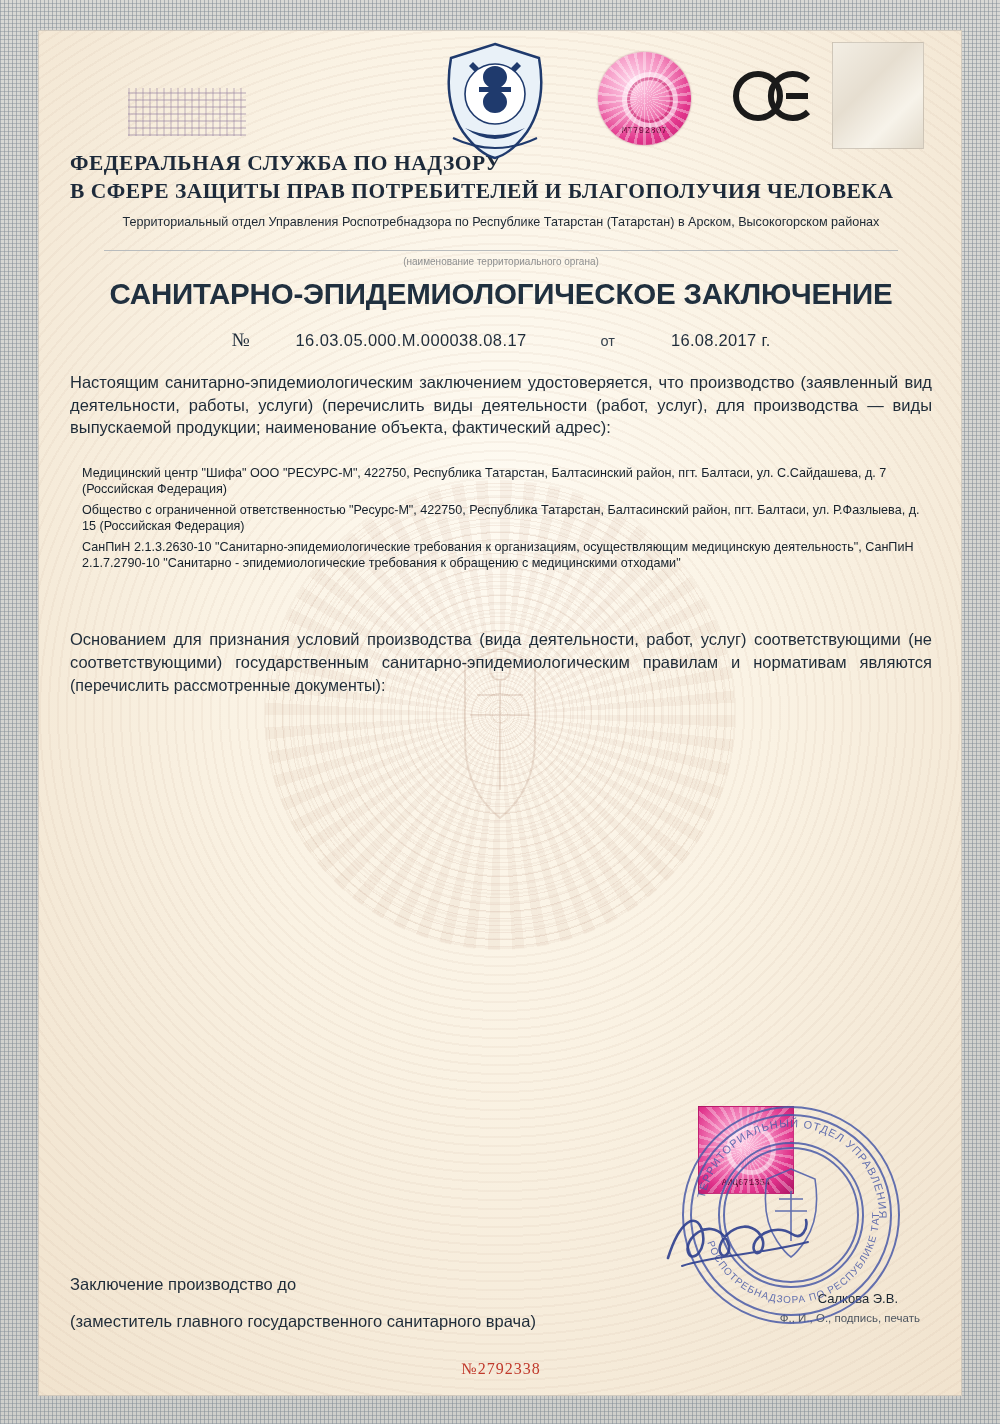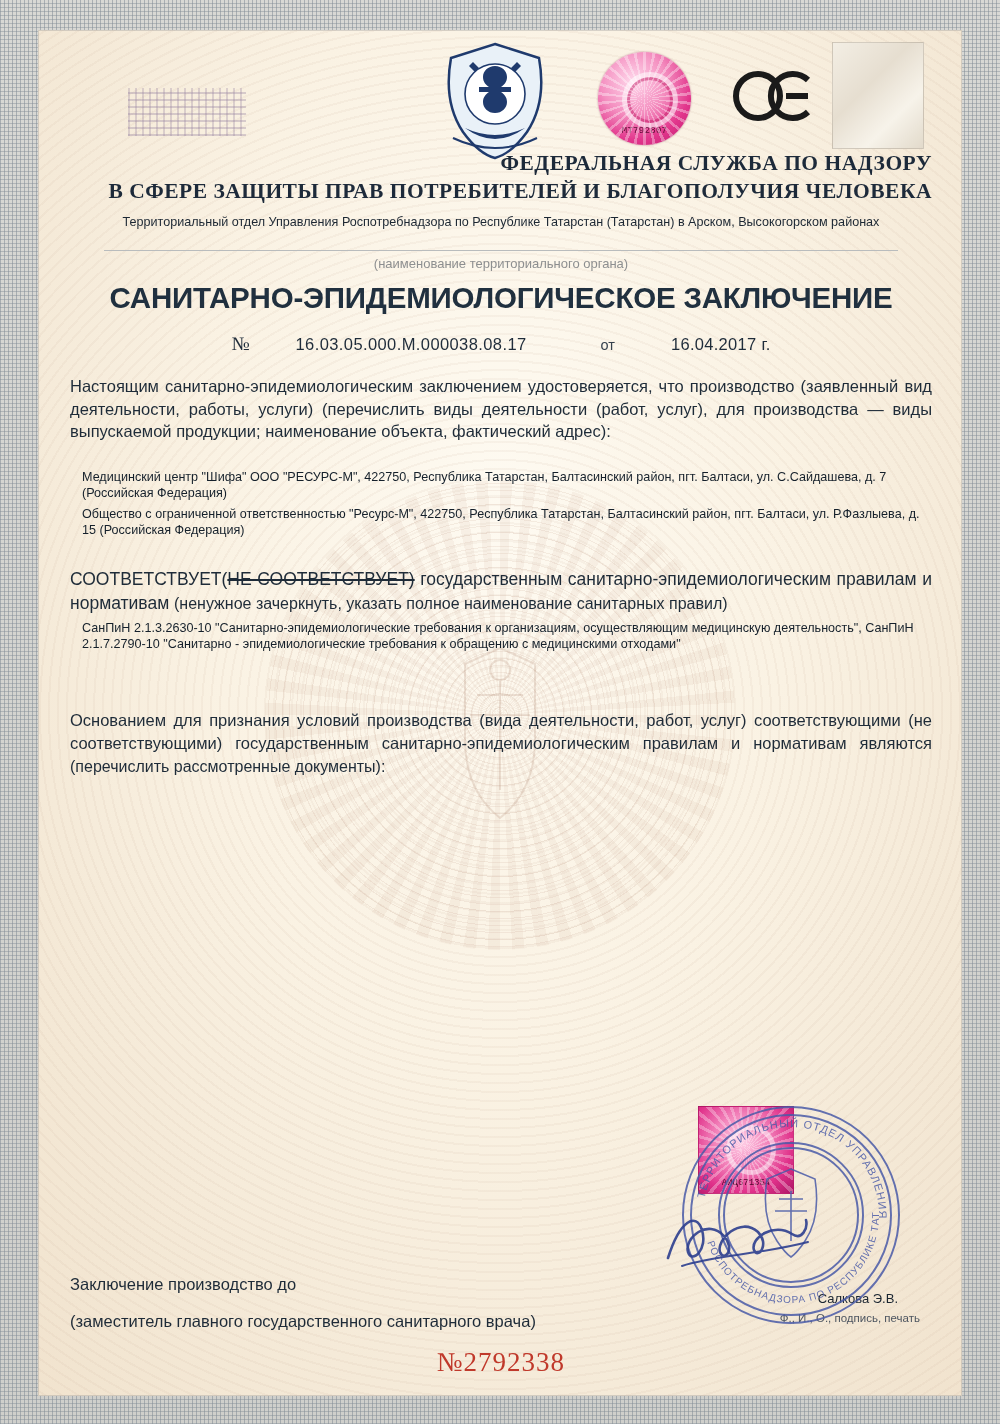--- a/index.html
+++ b/index.html
@@ -153,40 +153,40 @@
     top: 58px;
     width: 118px;
     height: 48px;
     background:
       repeating-linear-gradient(0deg, rgba(150,130,160,.35) 0 2px, rgba(255,255,255,0) 2px 7px),
       repeating-linear-gradient(90deg, rgba(150,130,160,.30) 0 2px, rgba(255,255,255,0) 2px 7px);
   }
 
   h1.org-line1, h1.org-line2 {
     margin: 0;
-    text-align: right;
+    text-align: left;
     font-family: "Liberation Serif", serif;
     font-weight: bold;
     color: #1d2a3a;
     letter-spacing: .5px;
   }
   .org-line1 { font-size: 21.5px; line-height: 26px; }
   .org-line2 { font-size: 21.5px; line-height: 30px; }
 
   .territorial {
     margin: 8px 40px 0 40px;
     text-align: center;
     font-size: 12.6px;
     line-height: 16px;
     color: #1c2733;
   }
   .organ-caption {
     margin-top: 26px;
     text-align: center;
-    font-size: 13px;
+    font-size: 10px;
     color: #8d8f90;
     position: relative;
   }
   .organ-caption .rule {
     position: absolute;
     top: -6px;
     left: 34px; right: 34px;
     border-top: 1px solid #b9bcbd;
   }
 
@@ -299,21 +299,21 @@
     font-size: 11.5px;
     color: #4d5560;
   }
 
   .serial {
     position: absolute;
     left: 0; right: 0;
     bottom: 16px;
     text-align: center;
     font-family: "Liberation Serif", serif;
-    font-size: 27px;
+    font-size: 16px;
     color: #c0392b;
     letter-spacing: 1px;
   }
 
   
   .holo-sq {
     position: absolute;
     left: 628px;
     bottom: 200px;
     width: 94px;
@@ -422,34 +422,31 @@
       <span class="rule"></span>
       <span>(наименование территориального органа)</span>
     </div>
 
     <h2 class="doc-title">САНИТАРНО-ЭПИДЕМИОЛОГИЧЕСКОЕ ЗАКЛЮЧЕНИЕ</h2>
 
     <div class="numline">
       <span class="nsym">№</span>
       <span class="nval">16.03.05.000.М.000038.08.17</span>
       <span class="ot">от</span>
-      <span class="dval">16.04.2017 г.</span>
+      <span class="dval">16.08.2017 г.</span>
     </div>
 
     <div class="para">Настоящим  санитарно-эпидемиологическим  заключением  удостоверяется,  что производство  (заявленный  вид  деятельности,  работы,  услуги)  (перечислить  виды деятельности  (работ,  услуг),  для  производства — виды  выпускаемой  продукции;  наименование объекта, фактический адрес):</div>
 
 
     <div class="filled gap-top">Медицинский центр "Шифа" ООО "РЕСУРС-М", 422750, Республика Татарстан, Балтасинский район, пгт. Балтаси, ул. С.Сайдашева, д. 7 (Российская Федерация)</div>
 
 
     <div class="filled">Общество с ограниченной ответственностью "Ресурс-М", 422750, Республика Татарстан, Балтасинский район, пгт. Балтаси, ул. Р.Фазлыева, д. 15 (Российская Федерация)</div>
 
-    <div class="sootv">
-      <span>СООТВЕТСТВУЕТ</span><span>(</span><span class="strike">НЕ СООТВЕТСТВУЕТ)</span><span> государственным  санитарно-эпидемиологическим  правилам  и  нормативам </span><span class="hint">(ненужное зачеркнуть, указать полное наименование санитарных правил)</span>
-    </div>
 
     <div class="filled">СанПиН 2.1.3.2630-10 "Санитарно-эпидемиологические требования к организациям, осуществляющим медицинскую деятельность", СанПиН 2.1.7.2790-10 "Санитарно - эпидемиологические требования к обращению с медицинскими отходами"</div>
 
     <div class="block-osn">
       <span>Основанием  для  признания  условий  производства  (вида  деятельности,  работ, услуг)  соответствующими  (не  соответствующими)  государственным  санитарно-эпидемиологическим  правилам  и  нормативам  являются </span><span style="font-size:16px;">(перечислить рассмотренные документы):</span>
     </div>
 
 
     <div class="holo-sq">
       <div class="ring2"></div>

